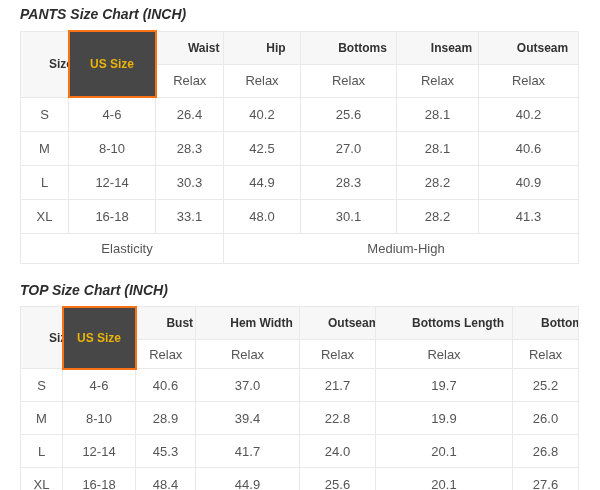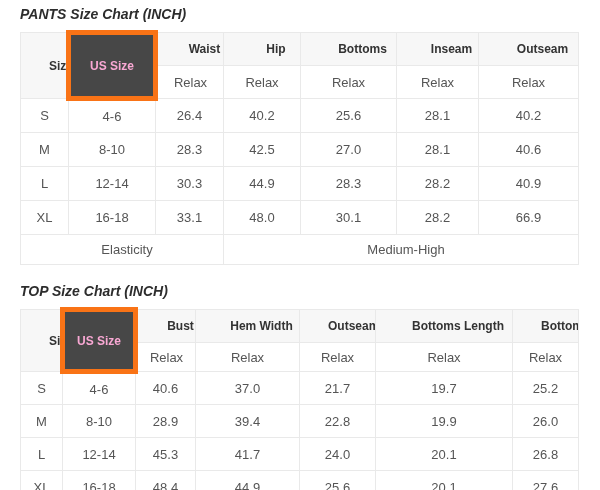--- a/index.html
+++ b/index.html
@@ -20,23 +20,23 @@
   th, td {
     border:1px solid #e9e9e9; padding:0;
     text-align:center; vertical-align:middle;
     overflow:hidden; white-space:nowrap;
   }
   .col-head, .size-head {
     background:#f7f7f7; color:#333333;
     font-size:12px; font-weight:bold;padding-left:28px;
   }
   .us-head {
-    background:#474747; color:#f9a8d4;
+    background:#474747; color:#eab308;
     font-size:12px; font-weight:bold;
-    border:5px solid #f97316;
+    border:2px solid #f97316;
     margin-left:19px;
   }
   .hrow  { height:33px; }
   .fitrow { height:33px; }
   .fitrow td { font-size:13px; color:#555555; background:#ffffff; }
   .drow  { height:34px; }
   .drow td { font-size:13px; color:#555555; background:#ffffff; }
   .frow  { height:30px; }
   .frow td { font-size:13px; color:#555555; background:#ffffff;padding-left:10px; }
   .hrow2 { height:33px; }
@@ -107,21 +107,21 @@
         <td>28.2</td>
         <td>40.9</td>
       </tr>
       <tr class="drow">
         <td>XL</td>
         <td>16-18</td>
         <td>33.1</td>
         <td>48.0</td>
         <td>30.1</td>
         <td>28.2</td>
-        <td>66.9</td>
+        <td>41.3</td>
       </tr>
       <tr class="frow">
         <td colspan="3">Elasticity</td>
         <td colspan="4">Medium-High</td>
       </tr>
     </tbody>
   </table>
 </div>
 
 <div>

